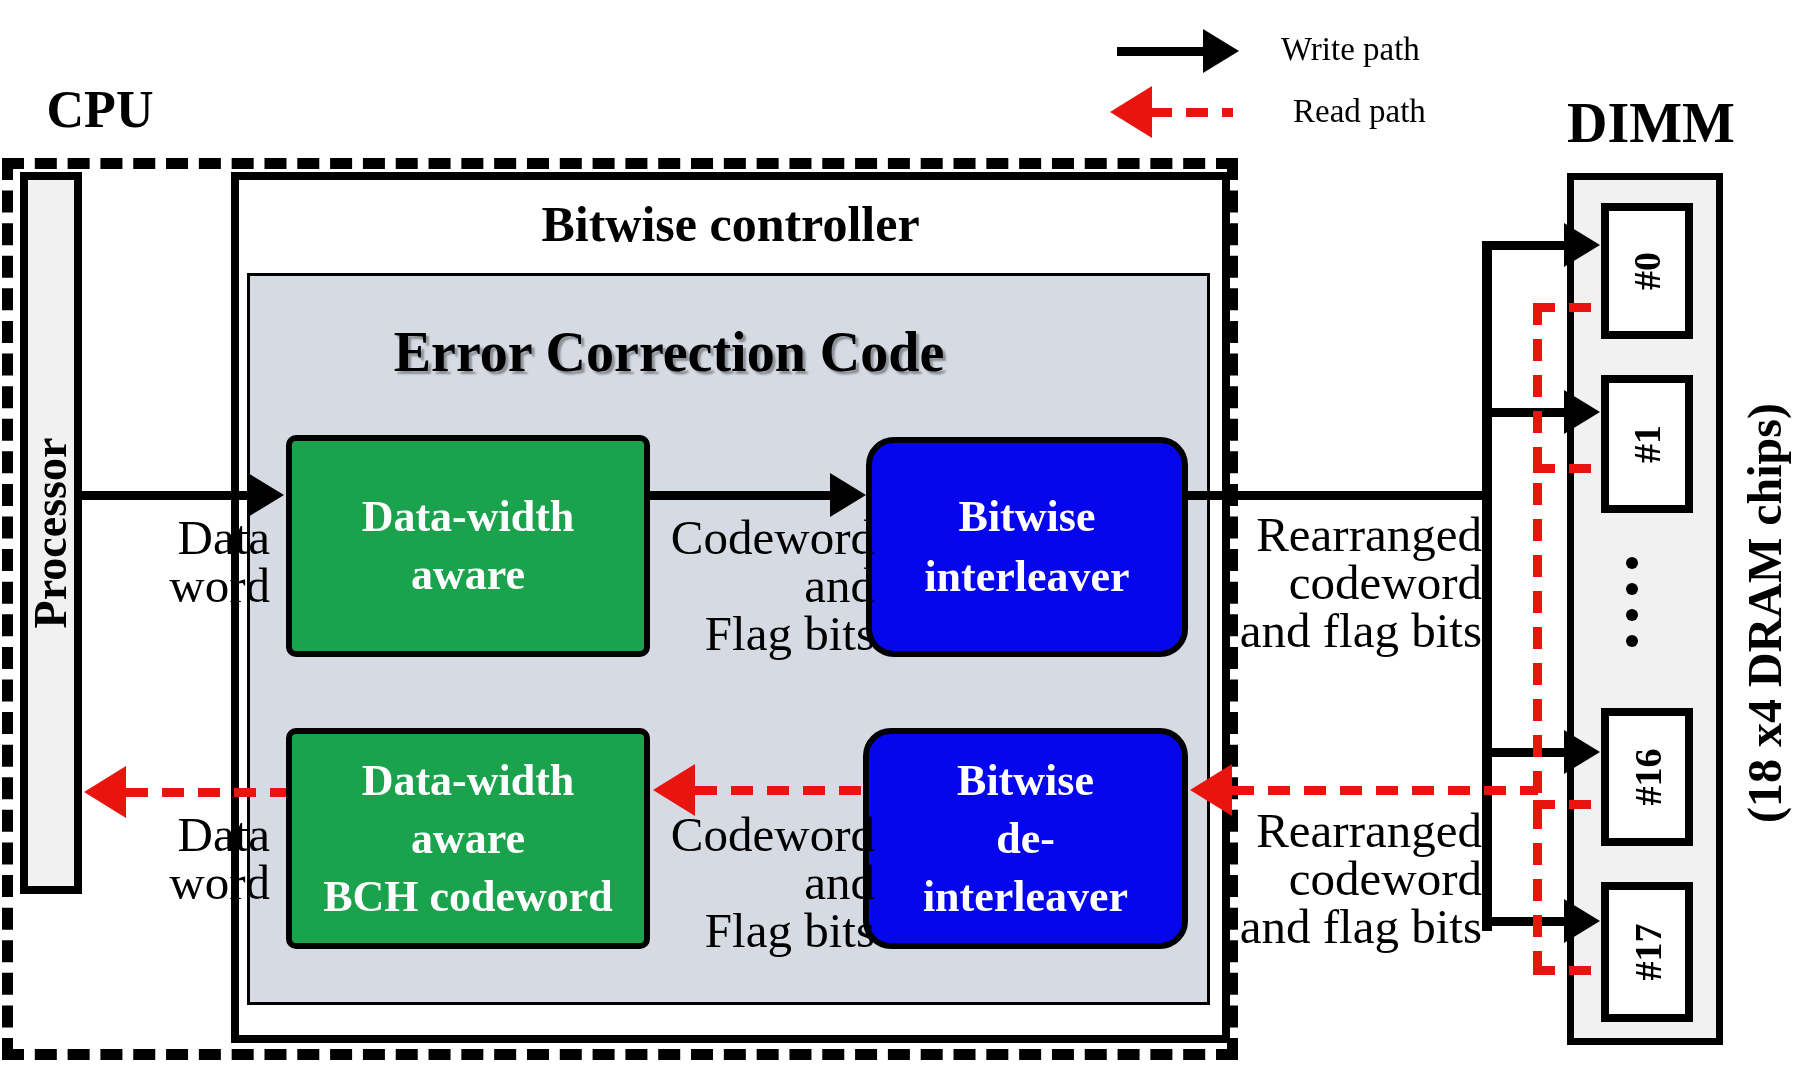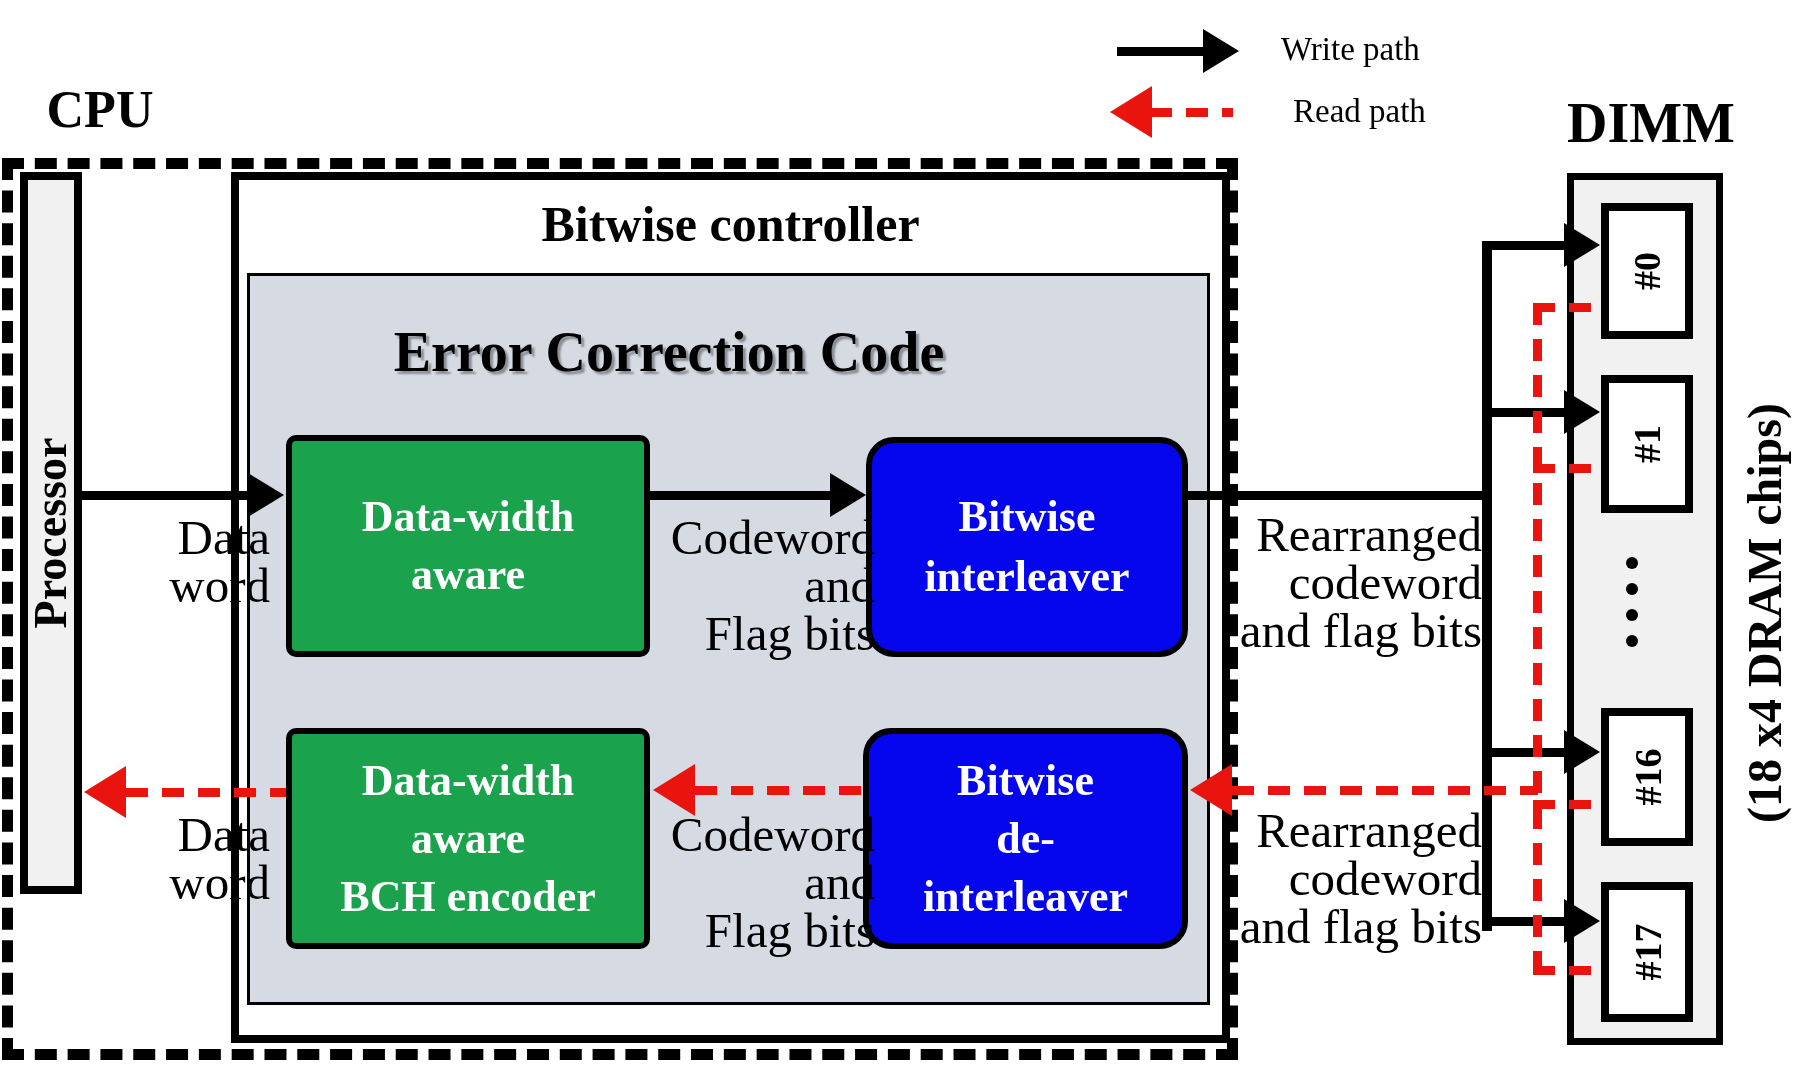--- a/index.html
+++ b/index.html
@@ -88,21 +88,21 @@
     <div class="bl">Data-width</div>
     <div class="bl">aware</div>
   </div>
   <div class="abs block blue itl">
     <div class="bl">Bitwise</div>
     <div class="bl">interleaver</div>
   </div>
   <div class="abs block green dec">
     <div class="bl">Data-width</div>
     <div class="bl">aware</div>
-    <div class="bl">BCH encoder</div>
+    <div class="bl">BCH codeword</div>
   </div>
   <div class="abs block blue dtl">
     <div class="bl">Bitwise</div>
     <div class="bl">de-</div>
     <div class="bl">interleaver</div>
   </div>
 
   <div class="abs dimm-label">DIMM</div>
   <div class="abs dimm-box"></div>
   <div class="abs chip chip0">

